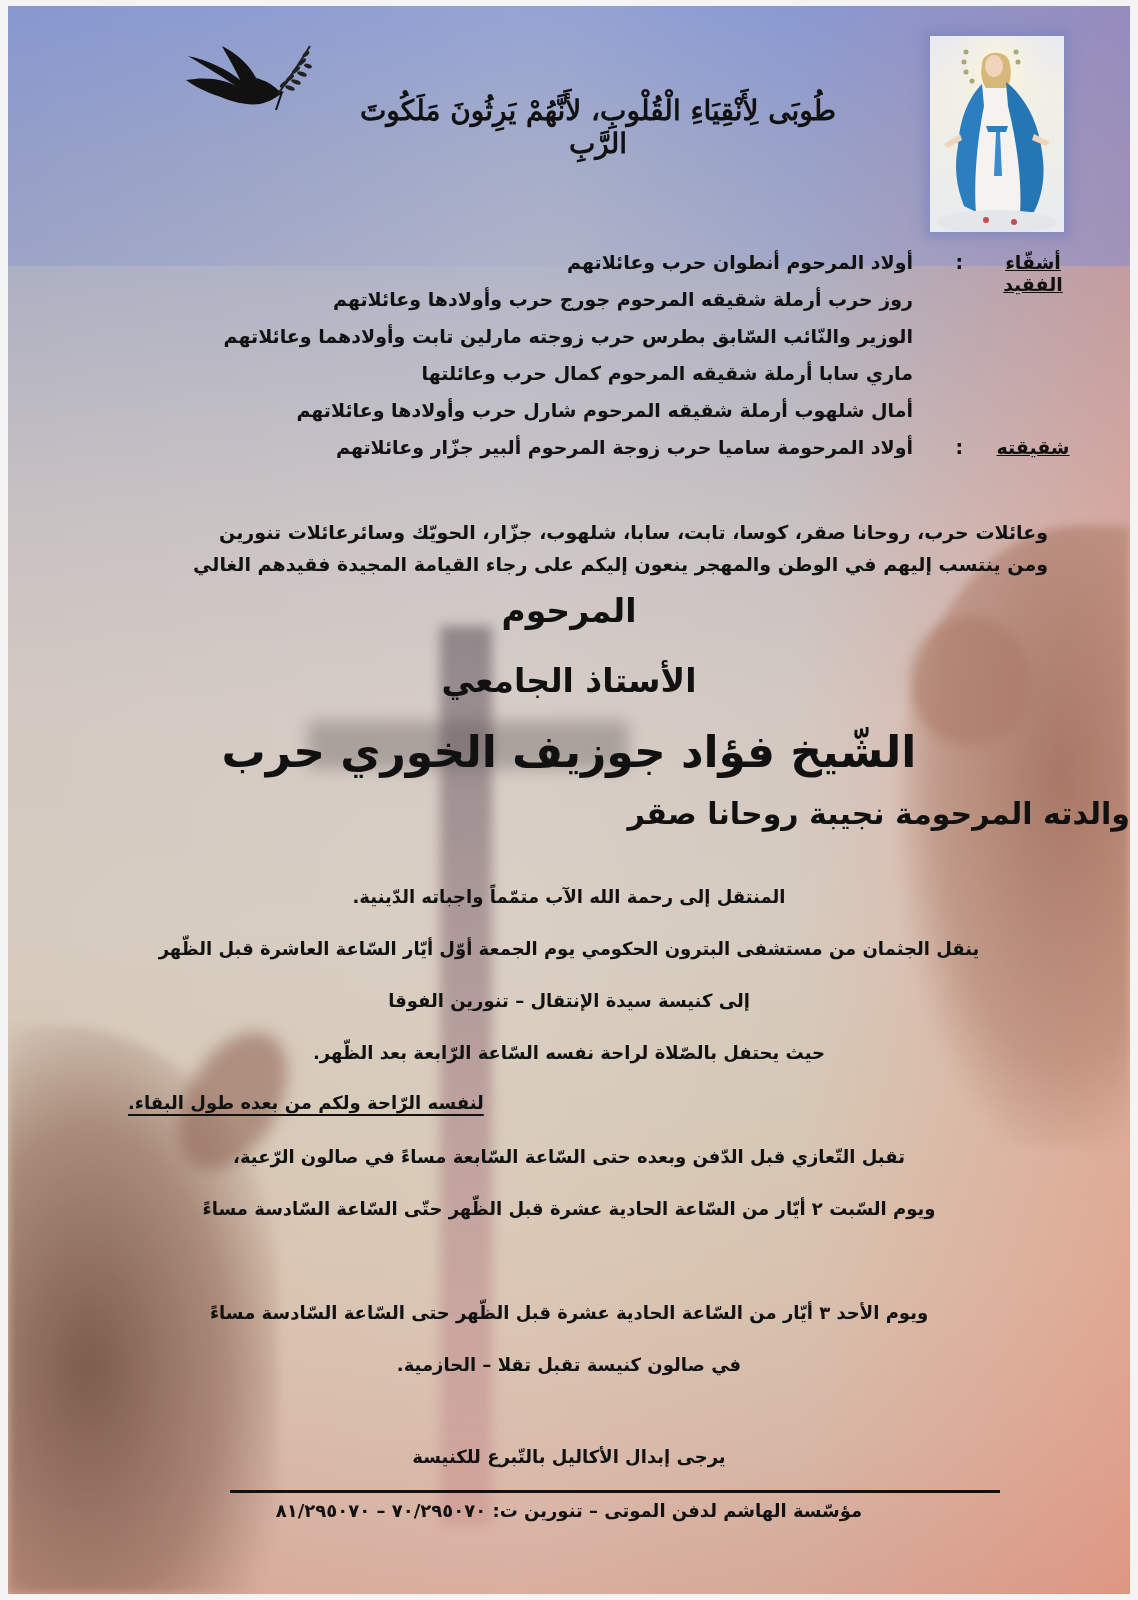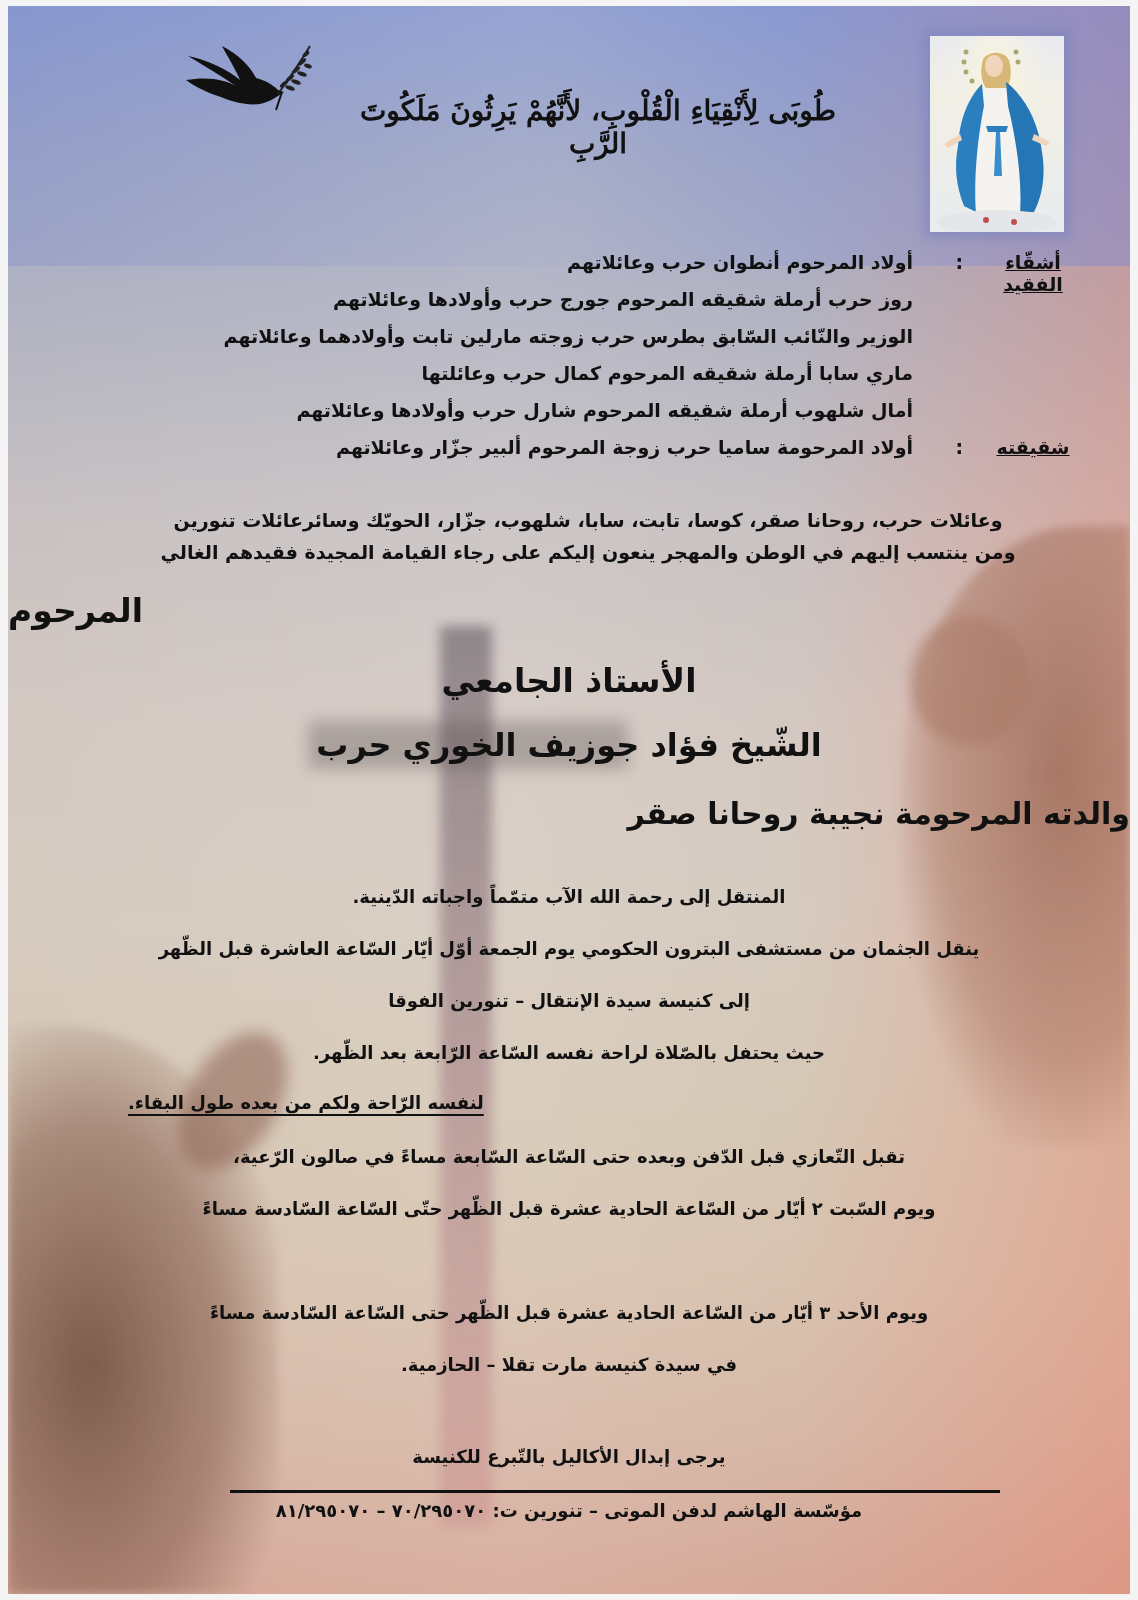--- a/index.html
+++ b/index.html
@@ -88,27 +88,27 @@
       font-size: 28px; font-family: "DejaVu Serif", serif; font-weight: bold;
     }
 
     .relatives { position: absolute; left: 130px; top: 245px; width: 960px; }
     .rel-row { position: relative; height: 37px; font-size: 19px; }
     .rel-label { position: absolute; right: 10px; top: 0; width: 110px; text-align: center; text-decoration: underline; }
     .rel-colon { position: absolute; right: 135px; top: 0; }
     .rel-text { position: absolute; right: 185px; top: 0; white-space: nowrap; }
 
     .families {
-      position: absolute; left: 120px; top: 498px; width: 920px; text-align: center;
+      position: absolute; left: 120px; top: 510px; width: 920px; 
       font-size: 19px; line-height: 32px;
     }
 
-    .title-1 { position: absolute; left: 0; width: 1122px; top: 585px; text-align: left; font-size: 33px; }
+    .title-1 { position: absolute; left: 0; width: 1122px; top: 585px; text-align: center; font-size: 33px; }
     .title-2 { position: absolute; left: 0; width: 1122px; top: 655px; text-align: center; font-size: 33px; }
-    .title-3 { position: absolute; left: 0; width: 1122px; top: 720px; text-align: center; font-size: 32px; }
+    .title-3 { position: absolute; left: 0; width: 1122px; top: 720px; text-align: center; font-size: 44px; }
     .title-4 { position: absolute; left: 0; width: 1122px; top: 790px; text-align: right; font-size: 30px; }
 
     .detail { position: absolute; left: 0; width: 1122px; text-align: center; font-size: 18px; }
     .closing {
       position: absolute; left: 120px; top: 1086px; font-size: 18px;
       text-decoration: underline; text-decoration-thickness: 2px; text-underline-offset: 5px;
     }
 
     .divider { position: absolute; left: 222px; top: 1484px; width: 770px; height: 3px; background: #111; }
     .footer { position: absolute; left: 0; width: 1122px; top: 1494px; text-align: center; font-size: 18px; }
@@ -230,20 +230,20 @@
     <div class="detail ar" style="top:932px;">ينقل الجثمان من مستشفى البترون الحكومي يوم الجمعة أوّل أيّار السّاعة العاشرة قبل الظّهر</div>
     <div class="detail ar" style="top:880px;">المنتقل إلى رحمة الله الآب متمّماً واجباته الدّينية.</div>
     <div class="detail ar" style="top:984px;">إلى كنيسة سيدة الإنتقال – تنورين الفوقا</div>
     <div class="detail ar" style="top:1036px;">حيث يحتفل بالصّلاة لراحة نفسه السّاعة الرّابعة بعد الظّهر.</div>
 
     <div class="closing ar">لنفسه الرّاحة ولكم من بعده طول البقاء.</div>
 
     <div class="detail ar" style="top:1140px;">تقبل التّعازي قبل الدّفن وبعده حتى السّاعة السّابعة مساءً في صالون الرّعية،</div>
     <div class="detail ar" style="top:1192px;">ويوم السّبت ٢ أيّار من السّاعة الحادية عشرة قبل الظّهر حتّى السّاعة السّادسة مساءً</div>
     <div class="detail ar" style="top:1296px;">ويوم الأحد ٣ أيّار من السّاعة الحادية عشرة قبل الظّهر حتى السّاعة السّادسة مساءً</div>
-    <div class="detail ar" style="top:1348px;">في سيدة كنيسة مارت تقلا – الحازمية.</div>
+    <div class="detail ar" style="top:1348px;">في صالون كنيسة تقبل تقلا – الحازمية.</div>
 
     <div class="detail ar" style="top:1440px;">يرجى إبدال الأكاليل بالتّبرع للكنيسة</div>
 
     <div class="divider"></div>
     <div class="footer ar">مؤسّسة الهاشم لدفن الموتى – تنورين ت: ٧٠/٢٩٥٠٧٠ – ٨١/٢٩٥٠٧٠</div>
   </div>
 </div>
 
 </body></html>

